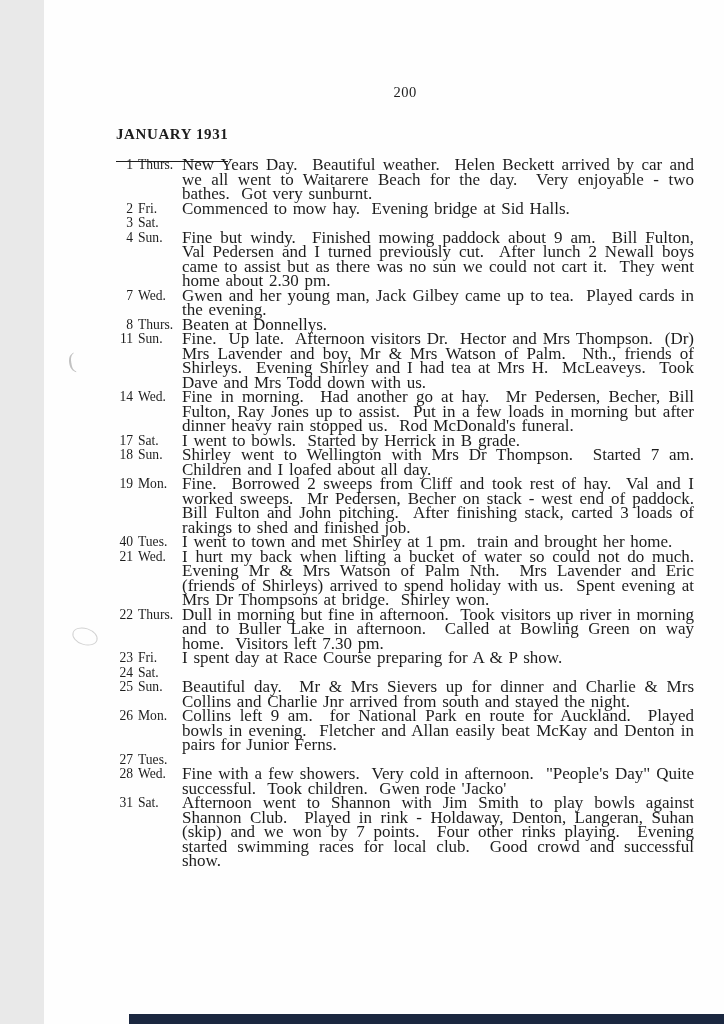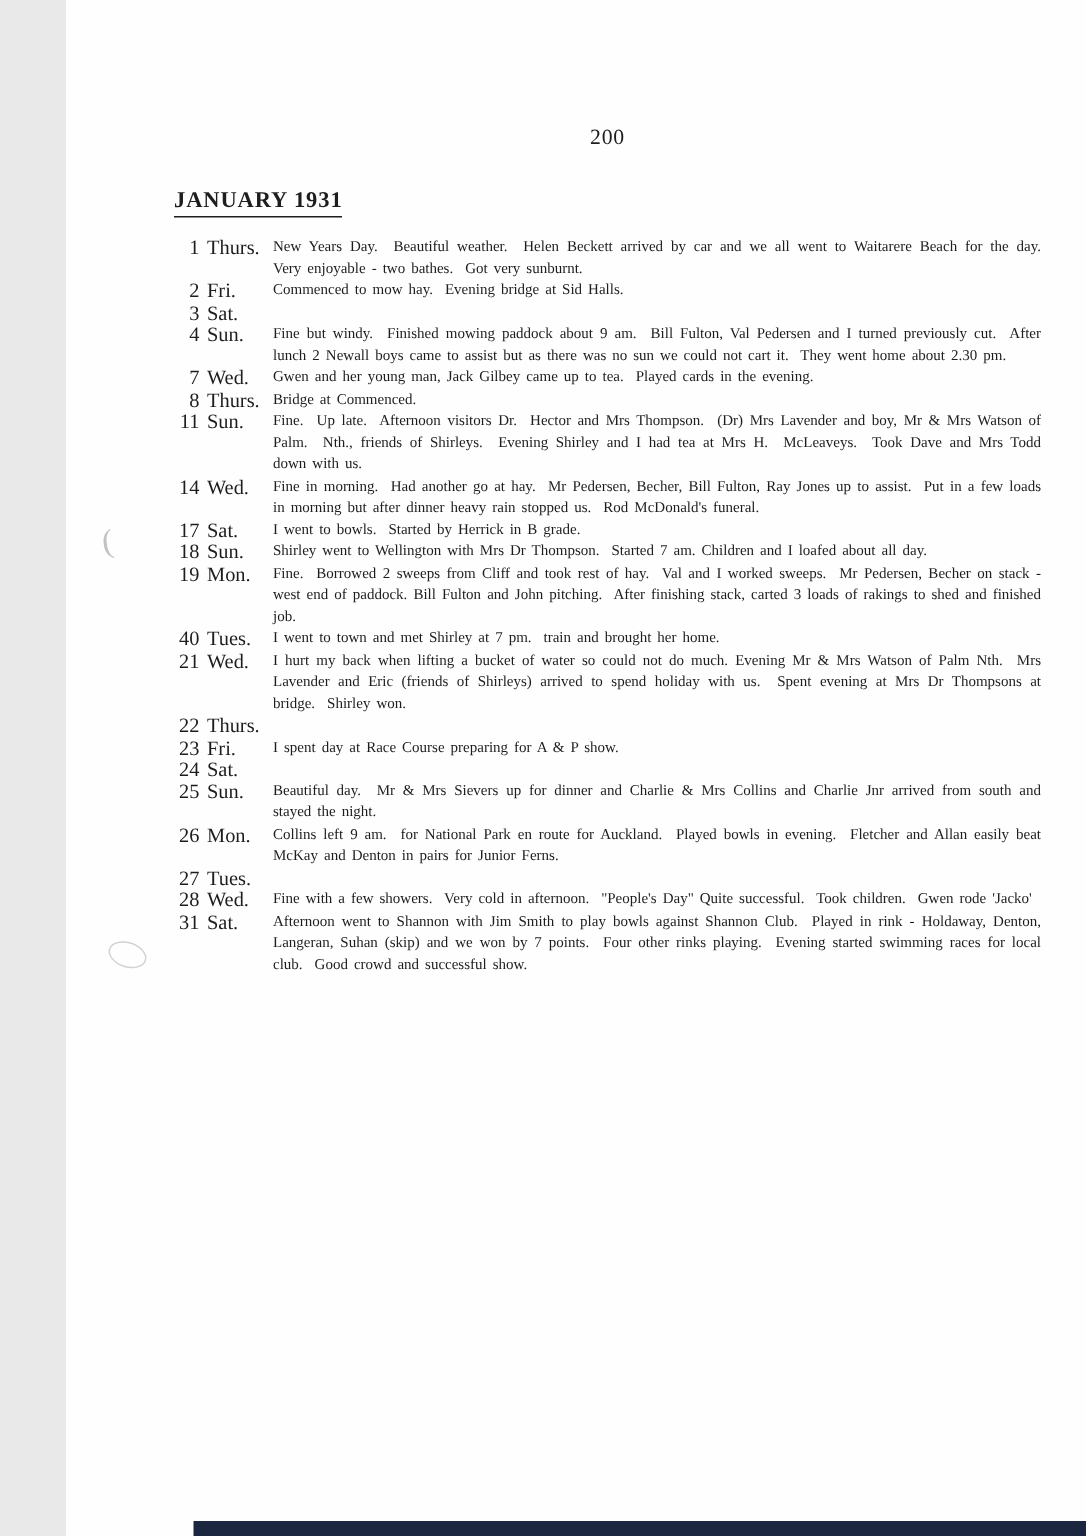--- a/index.html
+++ b/index.html
@@ -19,21 +19,21 @@
     font-size:14.5px;
     letter-spacing:0.5px;
   }
   .heading{
     position:absolute;
     top:126px;left:72px;
     font-size:15px;
     font-weight:bold;
     letter-spacing:0.6px;
     border-bottom:1.6px solid #1d1d1d;
-    padding-bottom:1px;
+    padding-bottom:18px;
   }
   .entries{
     position:absolute;
     top:158px;left:72px;width:578px;
   }
   .entry{
     display:flex;
     align-items:flex-start;
   }
   .entry .date{
@@ -45,21 +45,21 @@
   }
   .entry .num{
     flex:0 0 17px;
     text-align:right;
   }
   .entry .day{
     margin-left:5px;
   }
   .entry .body{
     flex:1;
-    font-size:10px;
+    font-size:17px;
     line-height:14.5px;
     text-align:justify;
     white-space:pre-wrap;
     word-spacing:1.5px;
   }
   .pencil-paren{
     position:absolute;
     top:348px;left:24px;
     font-size:22px;
     color:#c2c2c2;
@@ -134,21 +134,21 @@
       <span class="day">Wed.</span>
     </span>
     <span class="body">Gwen and her young man, Jack Gilbey came up to tea.  Played cards in the evening.</span>
   </div>
 
   <div class="entry">
     <span class="date">
       <span class="num">8</span>
       <span class="day">Thurs.</span>
     </span>
-    <span class="body">Bridge at Commenced.</span>
+    <span class="body">Beaten at Donnellys.</span>
   </div>
 
   <div class="entry">
     <span class="date">
       <span class="num">11</span>
       <span class="day">Sun.</span>
     </span>
     <span class="body">Fine.  Up late.  Afternoon visitors Dr.  Hector and Mrs Thompson.  (Dr) Mrs Lavender and boy, Mr &amp; Mrs Watson of Palm.  Nth., friends of Shirleys.  Evening Shirley and I had tea at Mrs H.  McLeaveys.  Took Dave and Mrs Todd down with us.</span>
   </div>
 
@@ -182,36 +182,37 @@
       <span class="day">Mon.</span>
     </span>
     <span class="body">Fine.  Borrowed 2 sweeps from Cliff and took rest of hay.  Val and I worked sweeps.  Mr Pedersen, Becher on stack - west end of paddock. Bill Fulton and John pitching.  After finishing stack, carted 3 loads of rakings to shed and finished job.</span>
   </div>
 
   <div class="entry">
     <span class="date">
       <span class="num">40</span>
       <span class="day">Tues.</span>
     </span>
-    <span class="body">I went to town and met Shirley at 7 pm.  train and brought her home.</span>
+    <span class="body">I went to town and met Shirley at 1 pm.  train and brought her home.</span>
   </div>
 
   <div class="entry">
     <span class="date">
       <span class="num">21</span>
       <span class="day">Wed.</span>
     </span>
     <span class="body">I hurt my back when lifting a bucket of water so could not do much. Evening Mr &amp; Mrs Watson of Palm Nth.  Mrs Lavender and Eric (friends of Shirleys) arrived to spend holiday with us.  Spent evening at Mrs Dr Thompsons at bridge.  Shirley won.</span>
   </div>
 
   <div class="entry">
     <span class="date">
       <span class="num">22</span>
       <span class="day">Thurs.</span>
     </span>
+    <span class="body">Dull in morning but fine in afternoon.  Took visitors up river in morning and to Buller Lake in afternoon.  Called at Bowling Green on way home.  Visitors left 7.30 pm.</span>
   </div>
 
   <div class="entry">
     <span class="date">
       <span class="num">23</span>
       <span class="day">Fri.</span>
     </span>
     <span class="body">I spent day at Race Course preparing for A &amp; P show.</span>
   </div>
 

